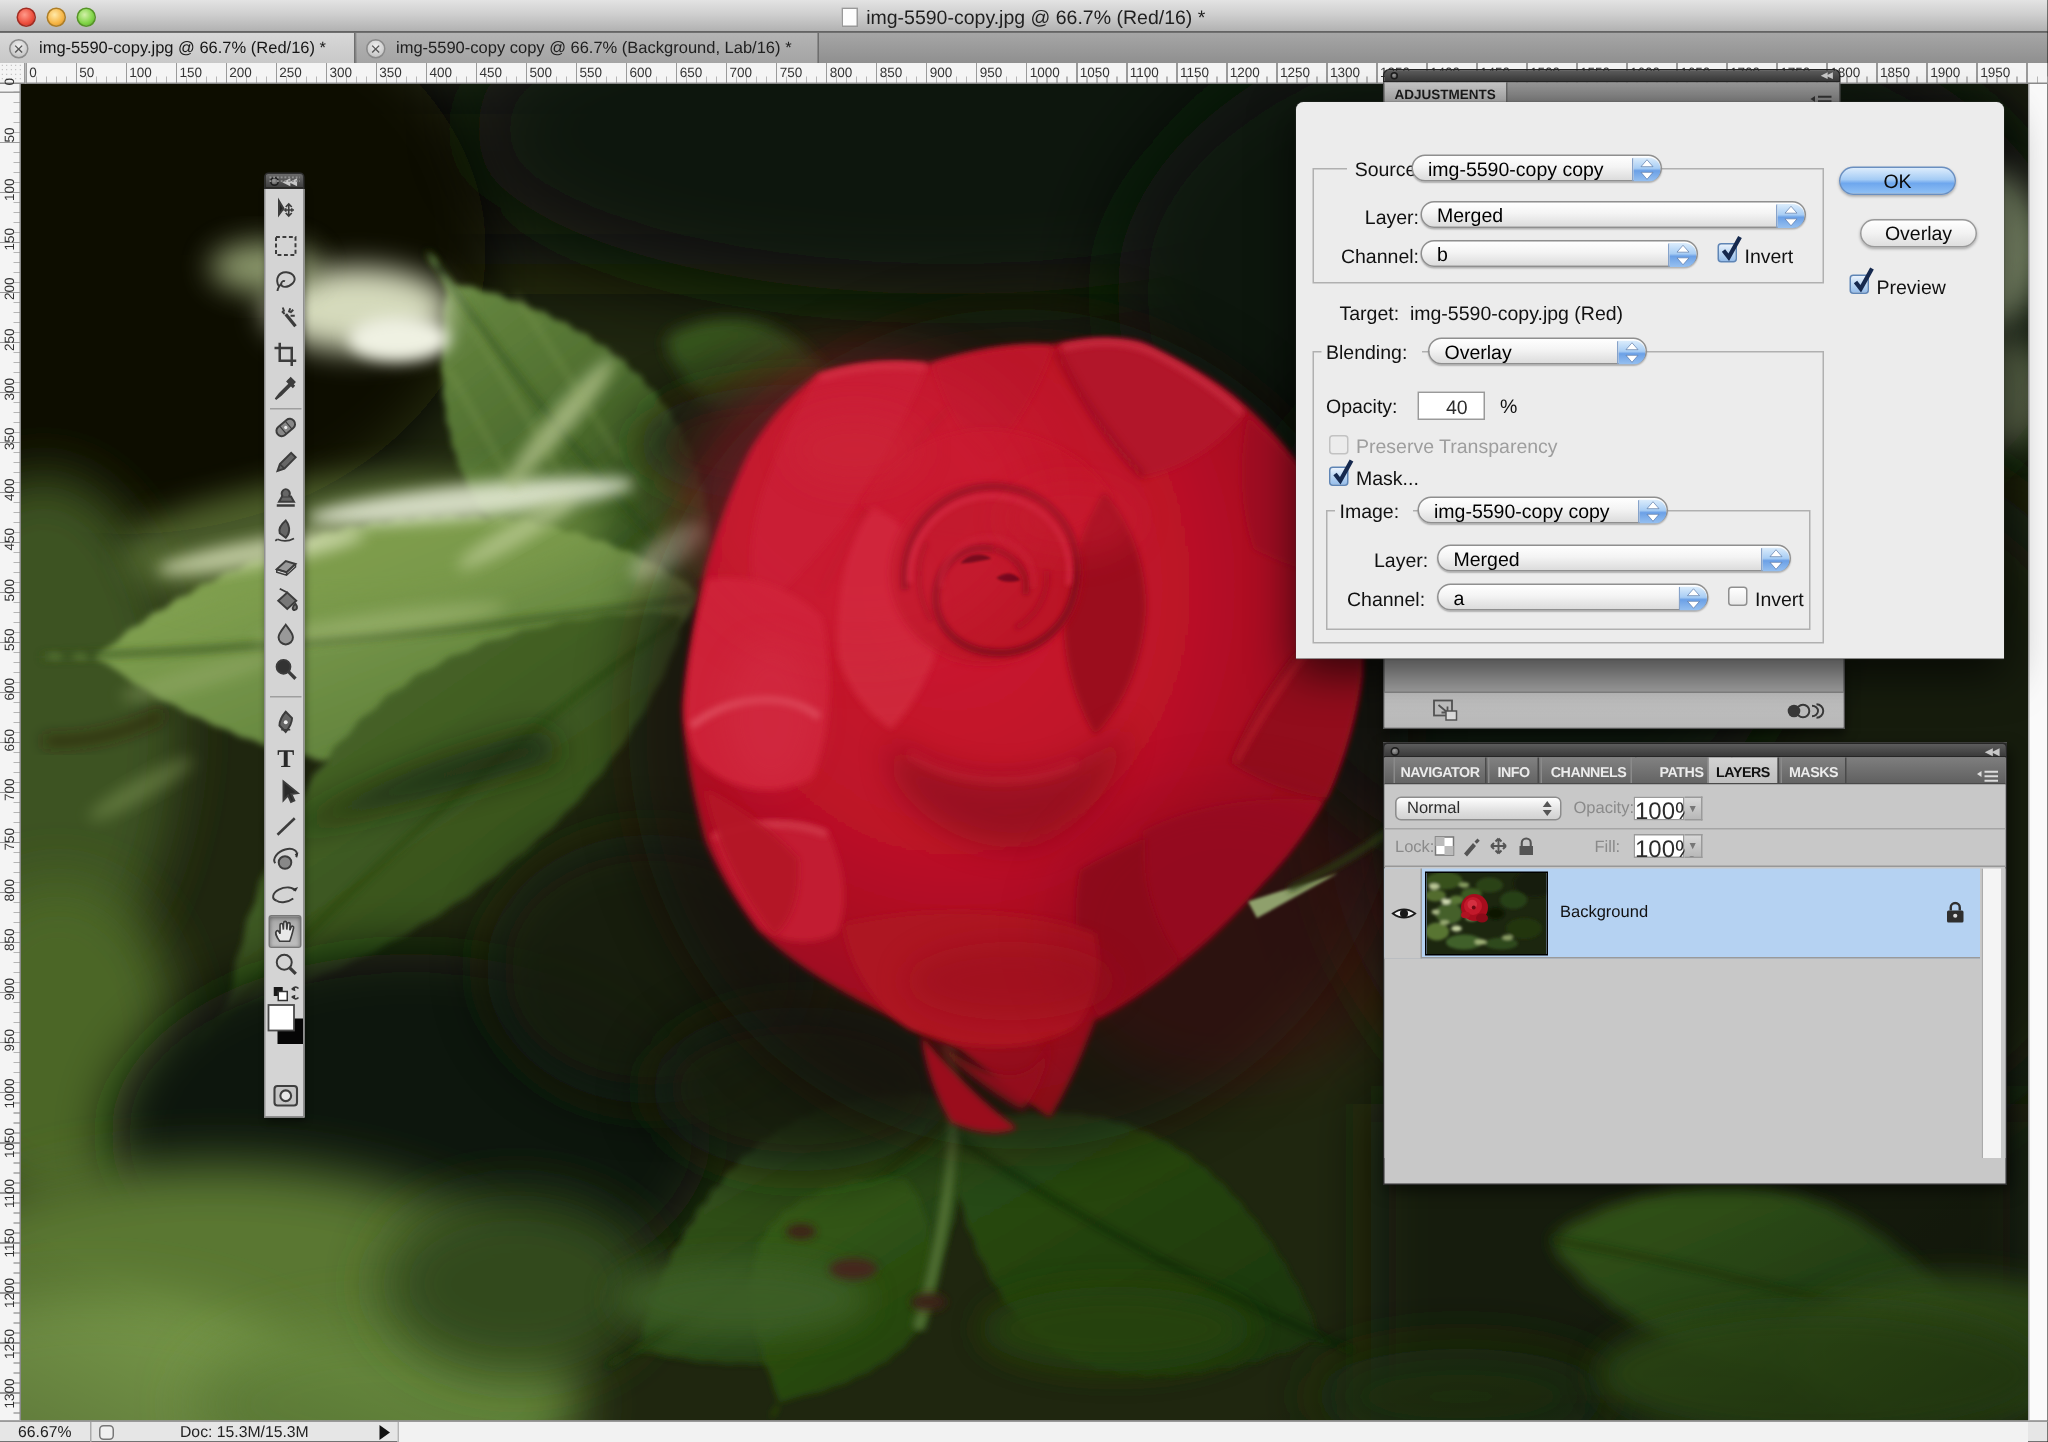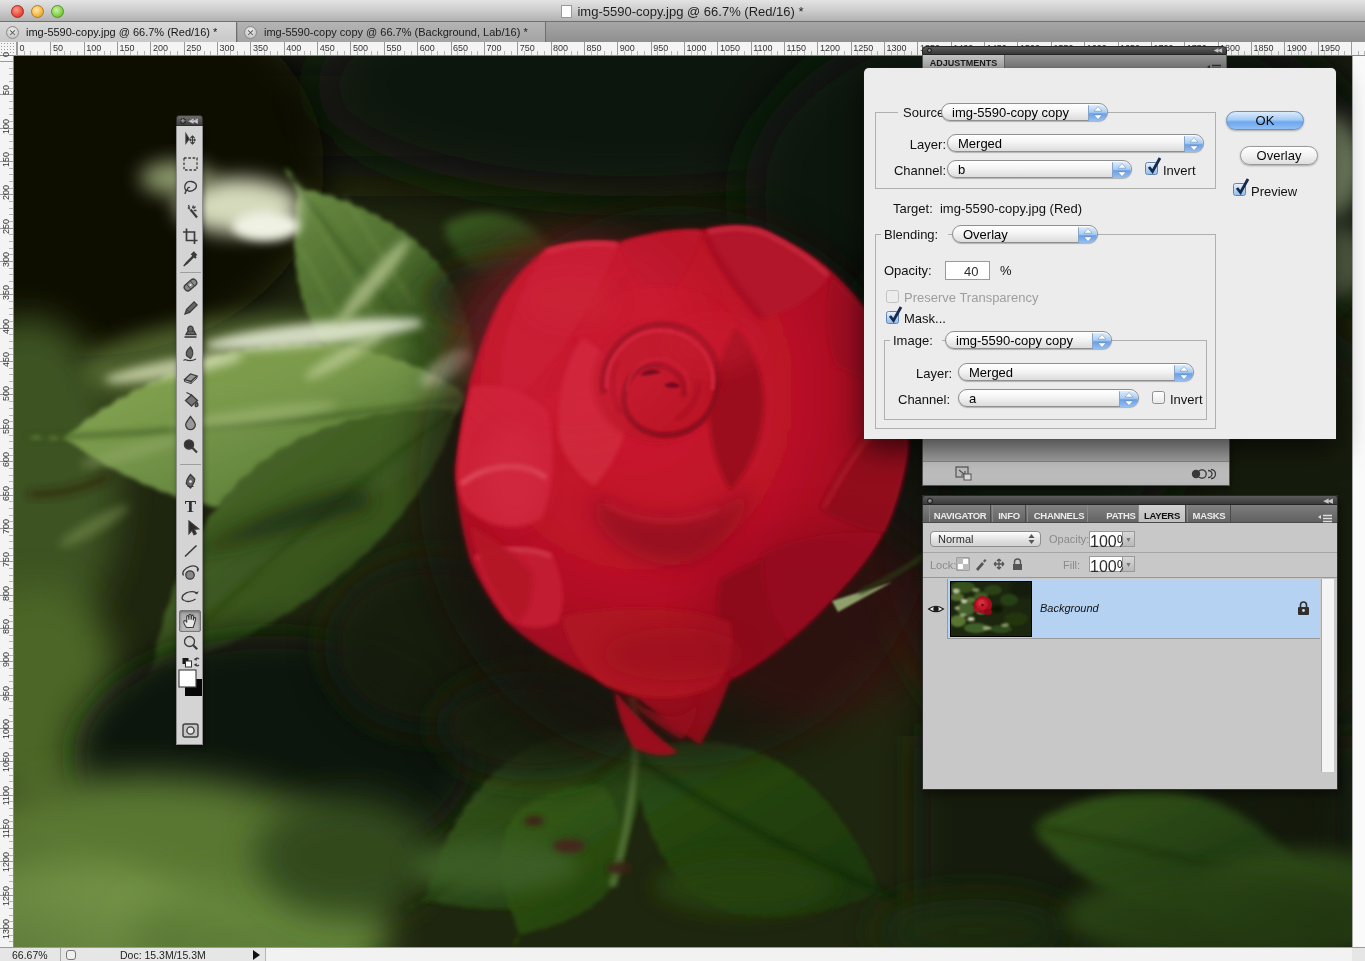--- a/index.html
+++ b/index.html
@@ -509,21 +509,21 @@
 <ellipse cx="30" cy="30" rx="4" ry="2" fill="#92a66c"></ellipse>
               <ellipse cx="12" cy="33" rx="3" ry="1.5" fill="#9cae76"></ellipse>
 </g>
 <circle cx="32" cy="23" r="9" fill="#a60d1d"></circle>
             <circle cx="31" cy="22" r="6" fill="#c2192b"></circle>
 <circle cx="30.5" cy="21" r="3.2" fill="#d42f40"></circle>
             <circle cx="31.5" cy="23" r="1.3" fill="#700812"></circle>
 <ellipse cx="37" cy="30" rx="4" ry="3" fill="#8a0a18"></ellipse>
             <ellipse cx="26" cy="28" rx="3" ry="2.2" fill="#b01322"></ellipse>
 </svg></div>
-<div style="position:absolute;left:117px;top:23px;font-size:11px;font-style:italic;color:#111">Background</div>
+<div style="position:absolute;left:117px;top:23px;font-size:11px;color:#111">Background</div>
 <svg width="13" height="15" style="position:absolute;left:374px;top:22px">
           <rect x="1" y="6" width="11" height="8" rx="1" fill="#2f2f2f"></rect>
           <path d="M3.5,6 v-2 a3,3 0 0 1 6,0 v2" stroke="#2f2f2f" stroke-width="1.6" fill="none"></path>
           <circle cx="6.5" cy="9.5" r="1.4" fill="#ddd"></circle>
         </svg>
 </div>
     </div>
     <div id="lay-scroll"></div>
   </div>
 <div id="dialog">

